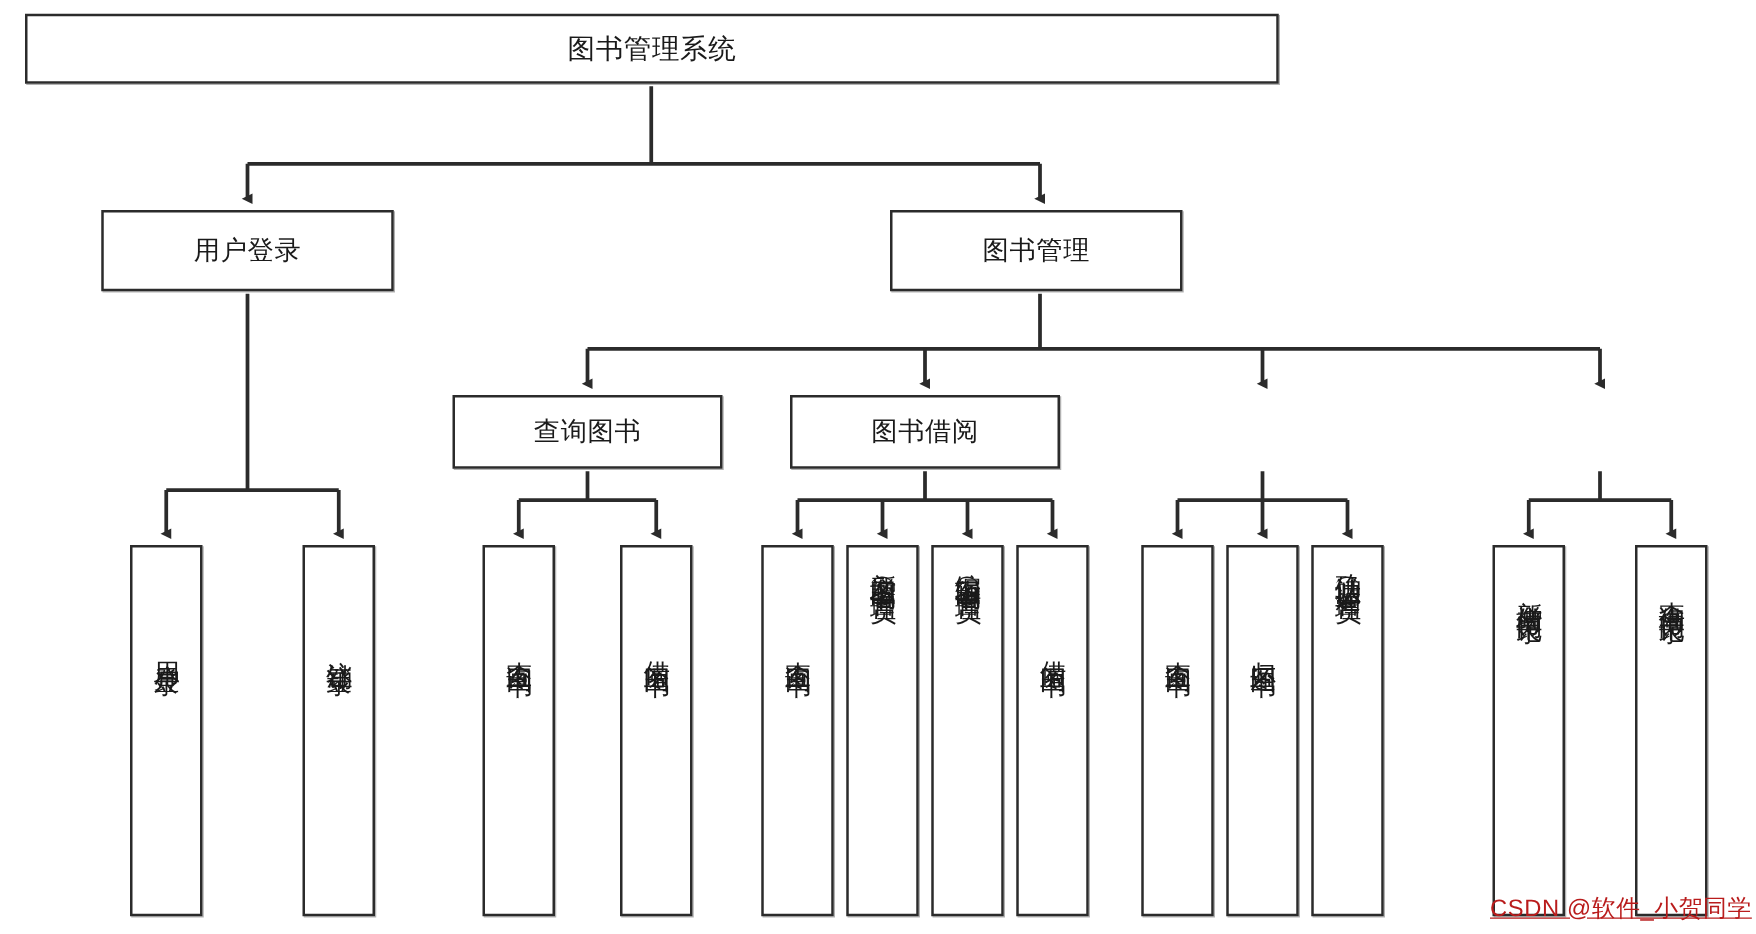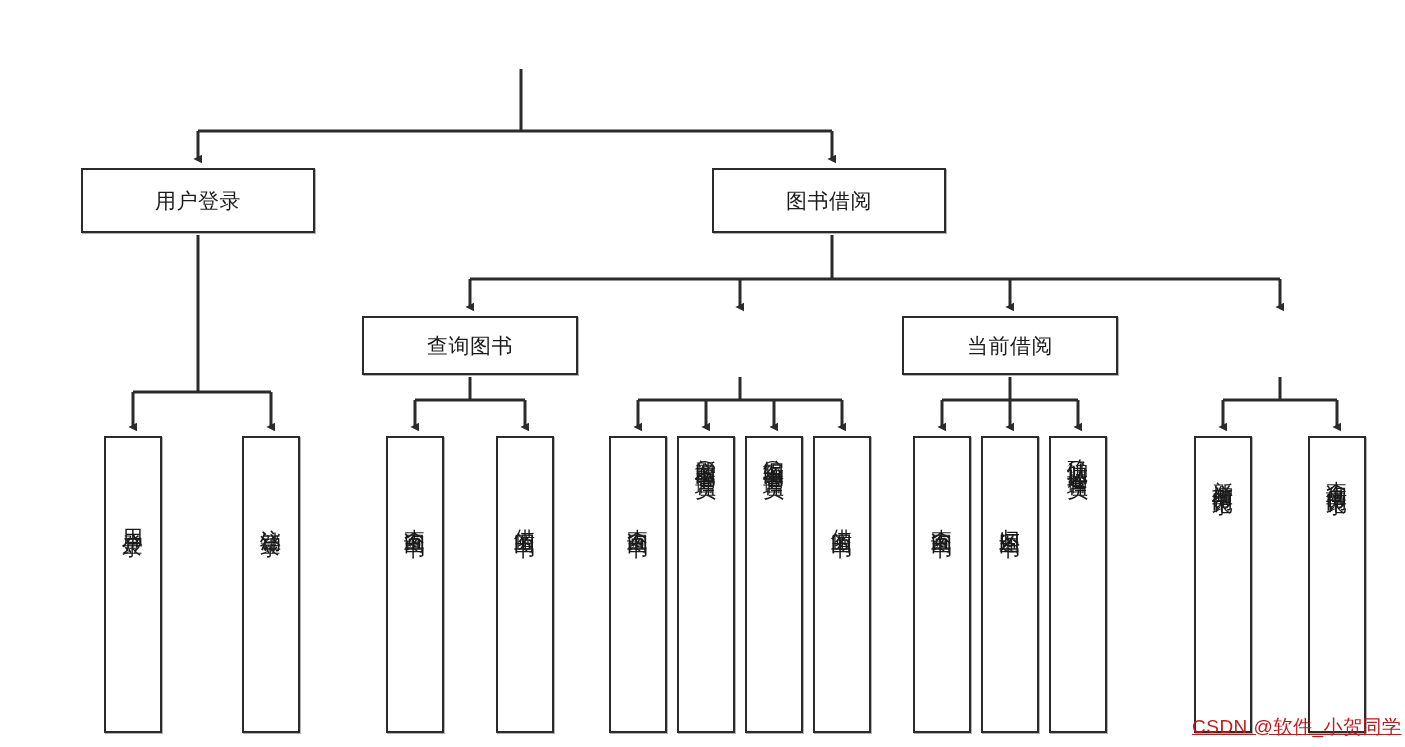--- a/index.html
+++ b/index.html
@@ -131,33 +131,36 @@
       <path d="M1010,400 L1010,427" marker-end="url(#arrow)"></path>
       <path d="M1078,400 L1078,427" marker-end="url(#arrow)"></path>
 
       <path d="M1280,377 L1280,400"></path>
       <path d="M1223,400 L1337,400"></path>
       <path d="M1223,400 L1223,427" marker-end="url(#arrow)"></path>
       <path d="M1337,400 L1337,427" marker-end="url(#arrow)"></path>
     </g>
   </svg>
 
+  <div class="node h root" style="left:20px; top:11px; width:1003px; height:56px;">
+    <span class="cap">图书管理系统</span>
+  </div>
 
   <div class="node h" style="left:81px; top:168px; width:234px; height:65px;">
     <span class="cap">用户登录</span>
   </div>
   <div class="node h" style="left:712px; top:168px; width:234px; height:65px;">
+    <span class="cap">图书管理</span>
+  </div>
+
+  <div class="node h" style="left:362px; top:316px; width:216px; height:59px;">
+    <span class="cap">查询图书</span>
+  </div>
+  <div class="node h" style="left:632px; top:316px; width:216px; height:59px;">
     <span class="cap">图书借阅</span>
-  </div>
-
-  <div class="node h" style="left:362px; top:316px; width:216px; height:59px;">
-    <span class="cap">查询图书</span>
-  </div>
-  <div class="node h" style="left:902px; top:316px; width:216px; height:59px;">
-    <span class="cap">当前借阅</span>
   </div>
 
   <div class="node v short" style="left:104px; top:436px; width:58px; height:297px;">
     <span class="cap">用户登录</span>
   </div>
   <div class="node v short" style="left:242px; top:436px; width:58px; height:297px;">
     <span class="cap">注销登录</span>
   </div>
 
   <div class="node v short" style="left:386px; top:436px; width:58px; height:297px;">

